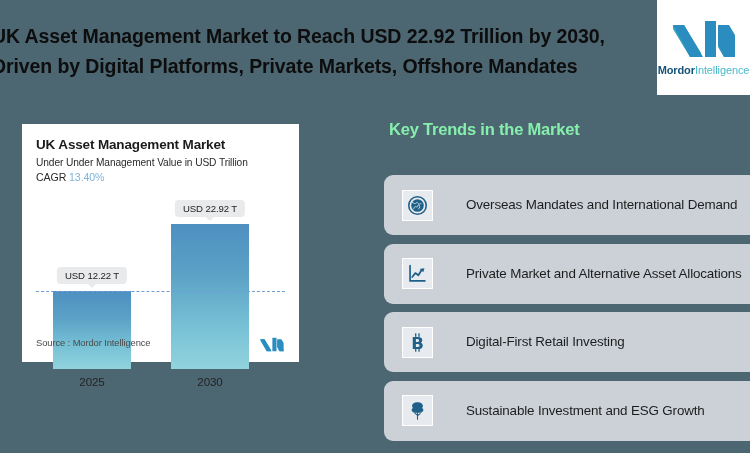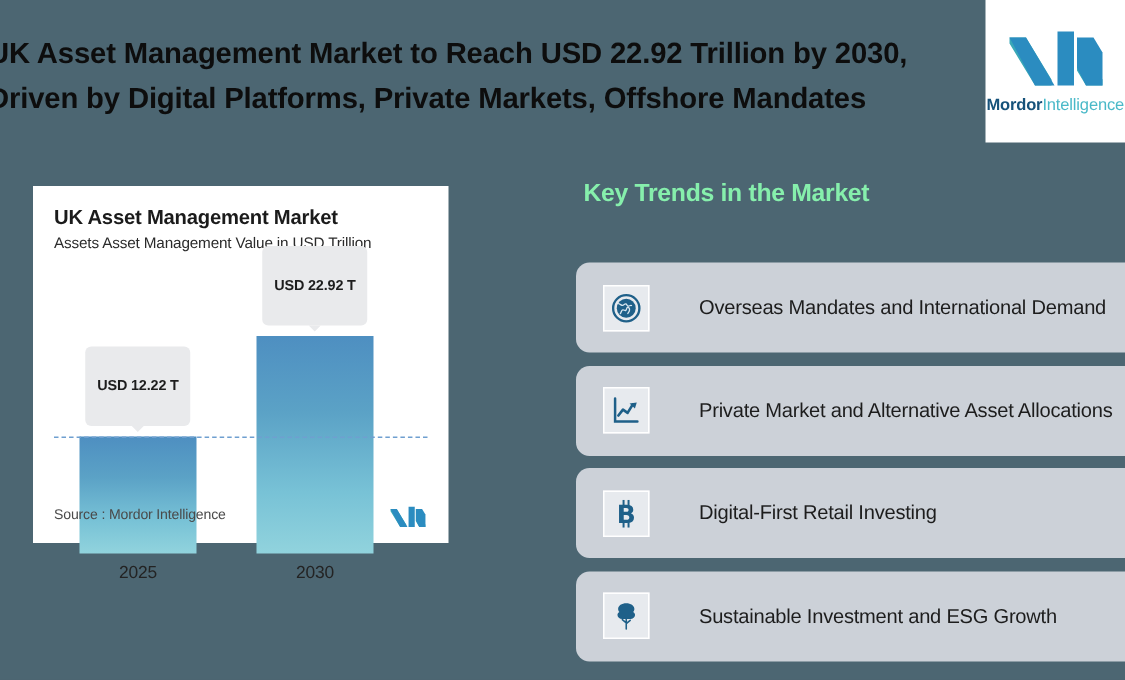--- a/index.html
+++ b/index.html
@@ -75,22 +75,22 @@
     border-top: 1.4px dashed #6f9fd0;
   }
   .bar {
     position: absolute; bottom: 0;
     background: linear-gradient(to bottom, #4e8fc1 0%, #5ba2c6 35%, #78c2d6 72%, #91d3dd 100%);
   }
   .badge {
     position: absolute;
     background: #e9eaec;
     border-radius: 4px;
-    padding: 21px 8px;
-    font-size: 9.6px; font-weight: 700; color: #1d1d1d;
+    padding: 3px 8px;
+    font-size: 9.6px; font-weight: 400; color: #1d1d1d;
     letter-spacing: -0.1px;
     white-space: nowrap;
     transform: translateX(-50%);
   }
   .badge::after {
     content: "";
     position: absolute;
     left: 50%; bottom: -4px;
     margin-left: -4px;
     border-left: 4px solid transparent;
@@ -162,21 +162,25 @@
       <polygon points="47,38 47,6 64,34 64,38 53,38 47,28" fill="#3aa8b8"></polygon>
       <polygon points="47,6 58,6 64,16 64,38 53,38 47,26" fill="#2b8cc0"></polygon>
     </svg>
     <div class="logo-word">
       <b>Mordor</b><span>Intelligence</span>
     </div>
   </div>
 
   <div class="chart-card">
     <div class="chart-title">UK Asset Management Market</div>
-    <div class="chart-sub">Assets Asset Management Value in USD Trillion</div>
+    <div class="chart-sub">Under Under Management Value in USD Trillion</div>
+    <div class="chart-cagr">
+      <span>CAGR</span>
+      <span class="val">13.40%</span>
+    </div>
 
     <div class="plot" id="plot">
         <div class="bar" style="left: 17px; width: 78px; height: 78px; bottom: 28px;"></div>
         <div class="badge" style="left: 56px; bottom: 113px;">USD 12.22 T</div>
         <div class="xlabel" style="left: 56px; top: 171px;">2025</div>
         <div class="bar" style="left: 135px; width: 78px; height: 145px; bottom: 28px;"></div>
         <div class="badge" style="left: 174px; bottom: 180px;">USD 22.92 T</div>
         <div class="xlabel" style="left: 174px; top: 171px;">2030</div>
         <div class="baseline" style="top: 87px;"></div>
       </div>

